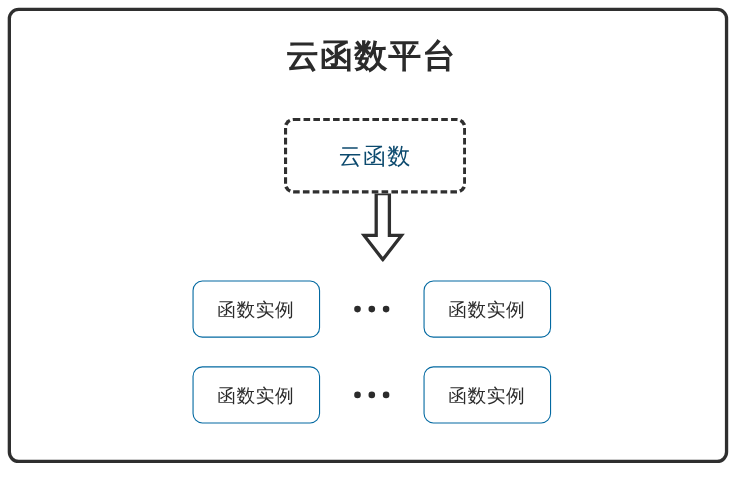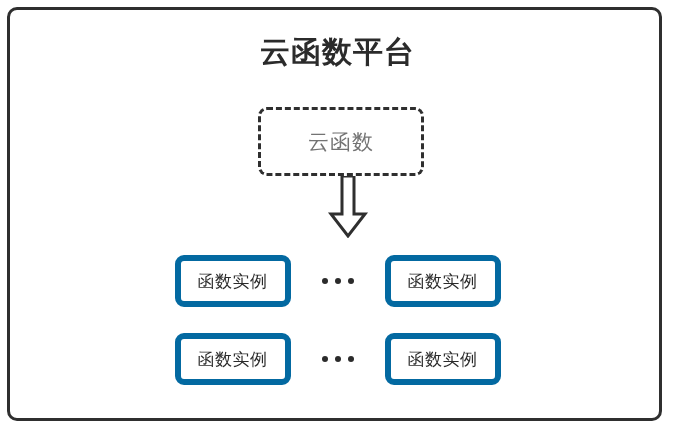--- a/index.html
+++ b/index.html
@@ -61,21 +61,21 @@
     border: 3px dashed #2f2f2f;
     border-radius: 9px;
     background: #ffffff;
     display: flex;
     align-items: center;
     justify-content: center;
   }
   .cloud-function-label {
     font-size: 21px;
     font-weight: normal;
-    color: #737373;
+    color: #0c4a6e;
     letter-spacing: 1px;
     white-space: nowrap;
   }
 
   
   .flow-arrow {
     position: absolute;
     left: 308px;
     top: 166px;
     width: 60px;
@@ -95,21 +95,21 @@
     align-items: center;
     justify-content: center;
   }
   .instance-row.row-1 { top: 245px; }
   .instance-row.row-2 { top: 323px; }
 
   .instance-box {
     width: 116px;
     height: 52px;
     box-sizing: border-box;
-    border: 6px solid #0369a1;
+    border: 1px solid #0369a1;
     border-radius: 9px;
     background: #ffffff;
     display: flex;
     align-items: center;
     justify-content: center;
   }
   .instance-label {
     font-size: 17px;
     color: #2b2b2b;
     letter-spacing: 0.5px;

